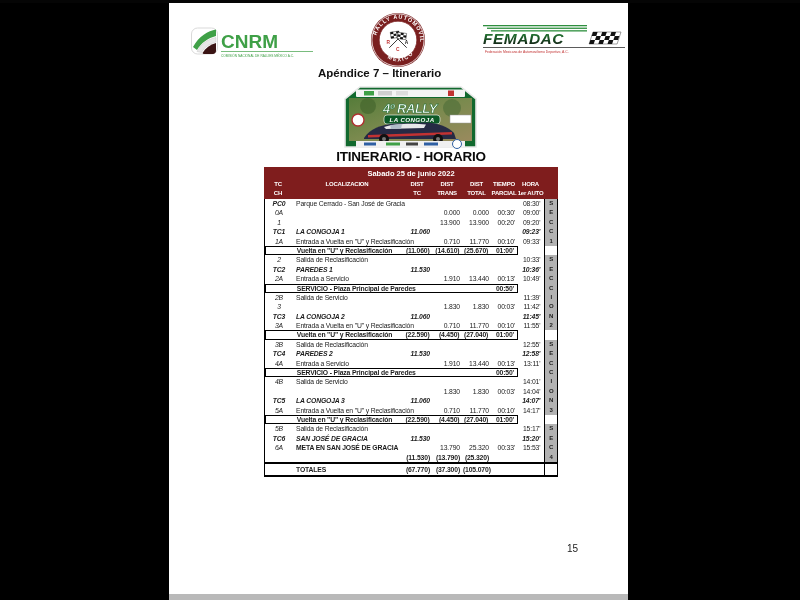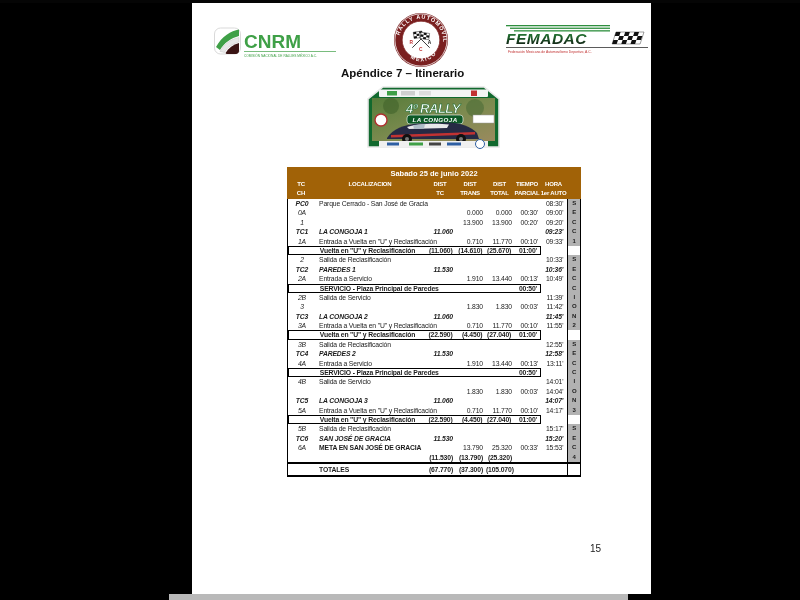--- a/index.html
+++ b/index.html
@@ -1,35 +1,35 @@
 <!DOCTYPE html>
 <html><head>
 <meta charset="utf-8">
 <style>
   html,body{margin:0;padding:0;background:#000;}
   *{box-sizing:border-box;}
   .screen{position:relative;width:800px;height:600px;background:#000;overflow:hidden;
           font-family:"Liberation Sans",sans-serif;color:#111;}
   .top-edge{position:absolute;left:0;top:0;width:800px;height:3px;background:#050505;}
-  .page{position:absolute;left:169px;top:3px;width:459px;height:591px;background:#ffffff;margin-left:23px;}
+  .page{position:absolute;left:169px;top:3px;width:459px;height:591px;background:#ffffff;}
   .page-bottom-strip{position:absolute;left:169px;top:594px;width:459px;height:6px;background:#b9b9b9;}
 
   
   .logo-cnrm{position:absolute;left:22px;top:22px;}
   .logo-rac{position:absolute;left:200px;top:8px;}
   .logo-femadac{position:absolute;left:312px;top:21px;}
 
   .appendix-title{position:absolute;left:149px;top:64px;font-size:11.5px;font-weight:bold;color:#111;white-space:nowrap;}
   .plate-wrap{position:absolute;left:175px;top:83px;}
   .main-title{position:absolute;left:95px;top:146px;width:294px;text-align:center;
               font-size:13.5px;font-weight:bold;letter-spacing:-0.2px;color:#0a0a0a;}
 
   
   .itin-table{position:absolute;left:95px;top:164px;width:294px;}
-  .thead{background:#a16207;color:#fff;}
+  .thead{background:#7f1d1d;color:#fff;}
   .thead-date{height:13px;line-height:13px;text-align:center;font-size:7.5px;font-weight:bold;}
   .thead-cols{display:flex;padding-bottom:1px;}
   .hcell{font-size:6px;font-weight:bold;text-align:center;letter-spacing:-0.2px;}
   .hcell div{height:9px;line-height:9px;white-space:nowrap;overflow:visible;}
   .hw0{width:28px}.hw1{width:110px}.hw2{width:30px}.hw3{width:30px}.hw4{width:29px}.hw5{width:26px}.hw6{width:27px}.hw7{width:14px}
 
   .tbody{background:#fff;border-left:1px solid #000;}
   .trow{display:flex;height:9.4px;}
   .grp{display:flex;width:253px;height:100%;}
   .cell{font-size:6.8px;line-height:9.4px;white-space:nowrap;letter-spacing:-0.15px;color:#1c1c1c;}
@@ -183,20 +183,21 @@
         <rect x="106" y="29" width="21" height="8" fill="#ffffff" stroke="#999" stroke-width="0.5"></rect>
         <rect x="12" y="55" width="109" height="6" fill="#f0f0f0"></rect>
         <rect x="20" y="56.5" width="12" height="3" fill="#2e5fa3"></rect>
         <rect x="42" y="56.5" width="14" height="3" fill="#3fa047"></rect>
         <rect x="62" y="56.5" width="12" height="3" fill="#444"></rect>
         <rect x="80" y="56.5" width="14" height="3" fill="#2e5fa3"></rect>
         <circle cx="113" cy="58" r="4.5" fill="#ffffff" stroke="#2e5fa3" stroke-width="1"></circle>
       </svg>
     </div>
 
+    <div class="main-title">ITINERARIO - HORARIO</div>
 
     <div class="itin-table">
       <div class="thead">
         <div class="thead-date">Sabado 25 de junio 2022</div>
         <div class="thead-cols">
             <div class="hcell hw0">
               <div>TC</div>
               <div>CH</div>
             </div>
             <div class="hcell hw1">

